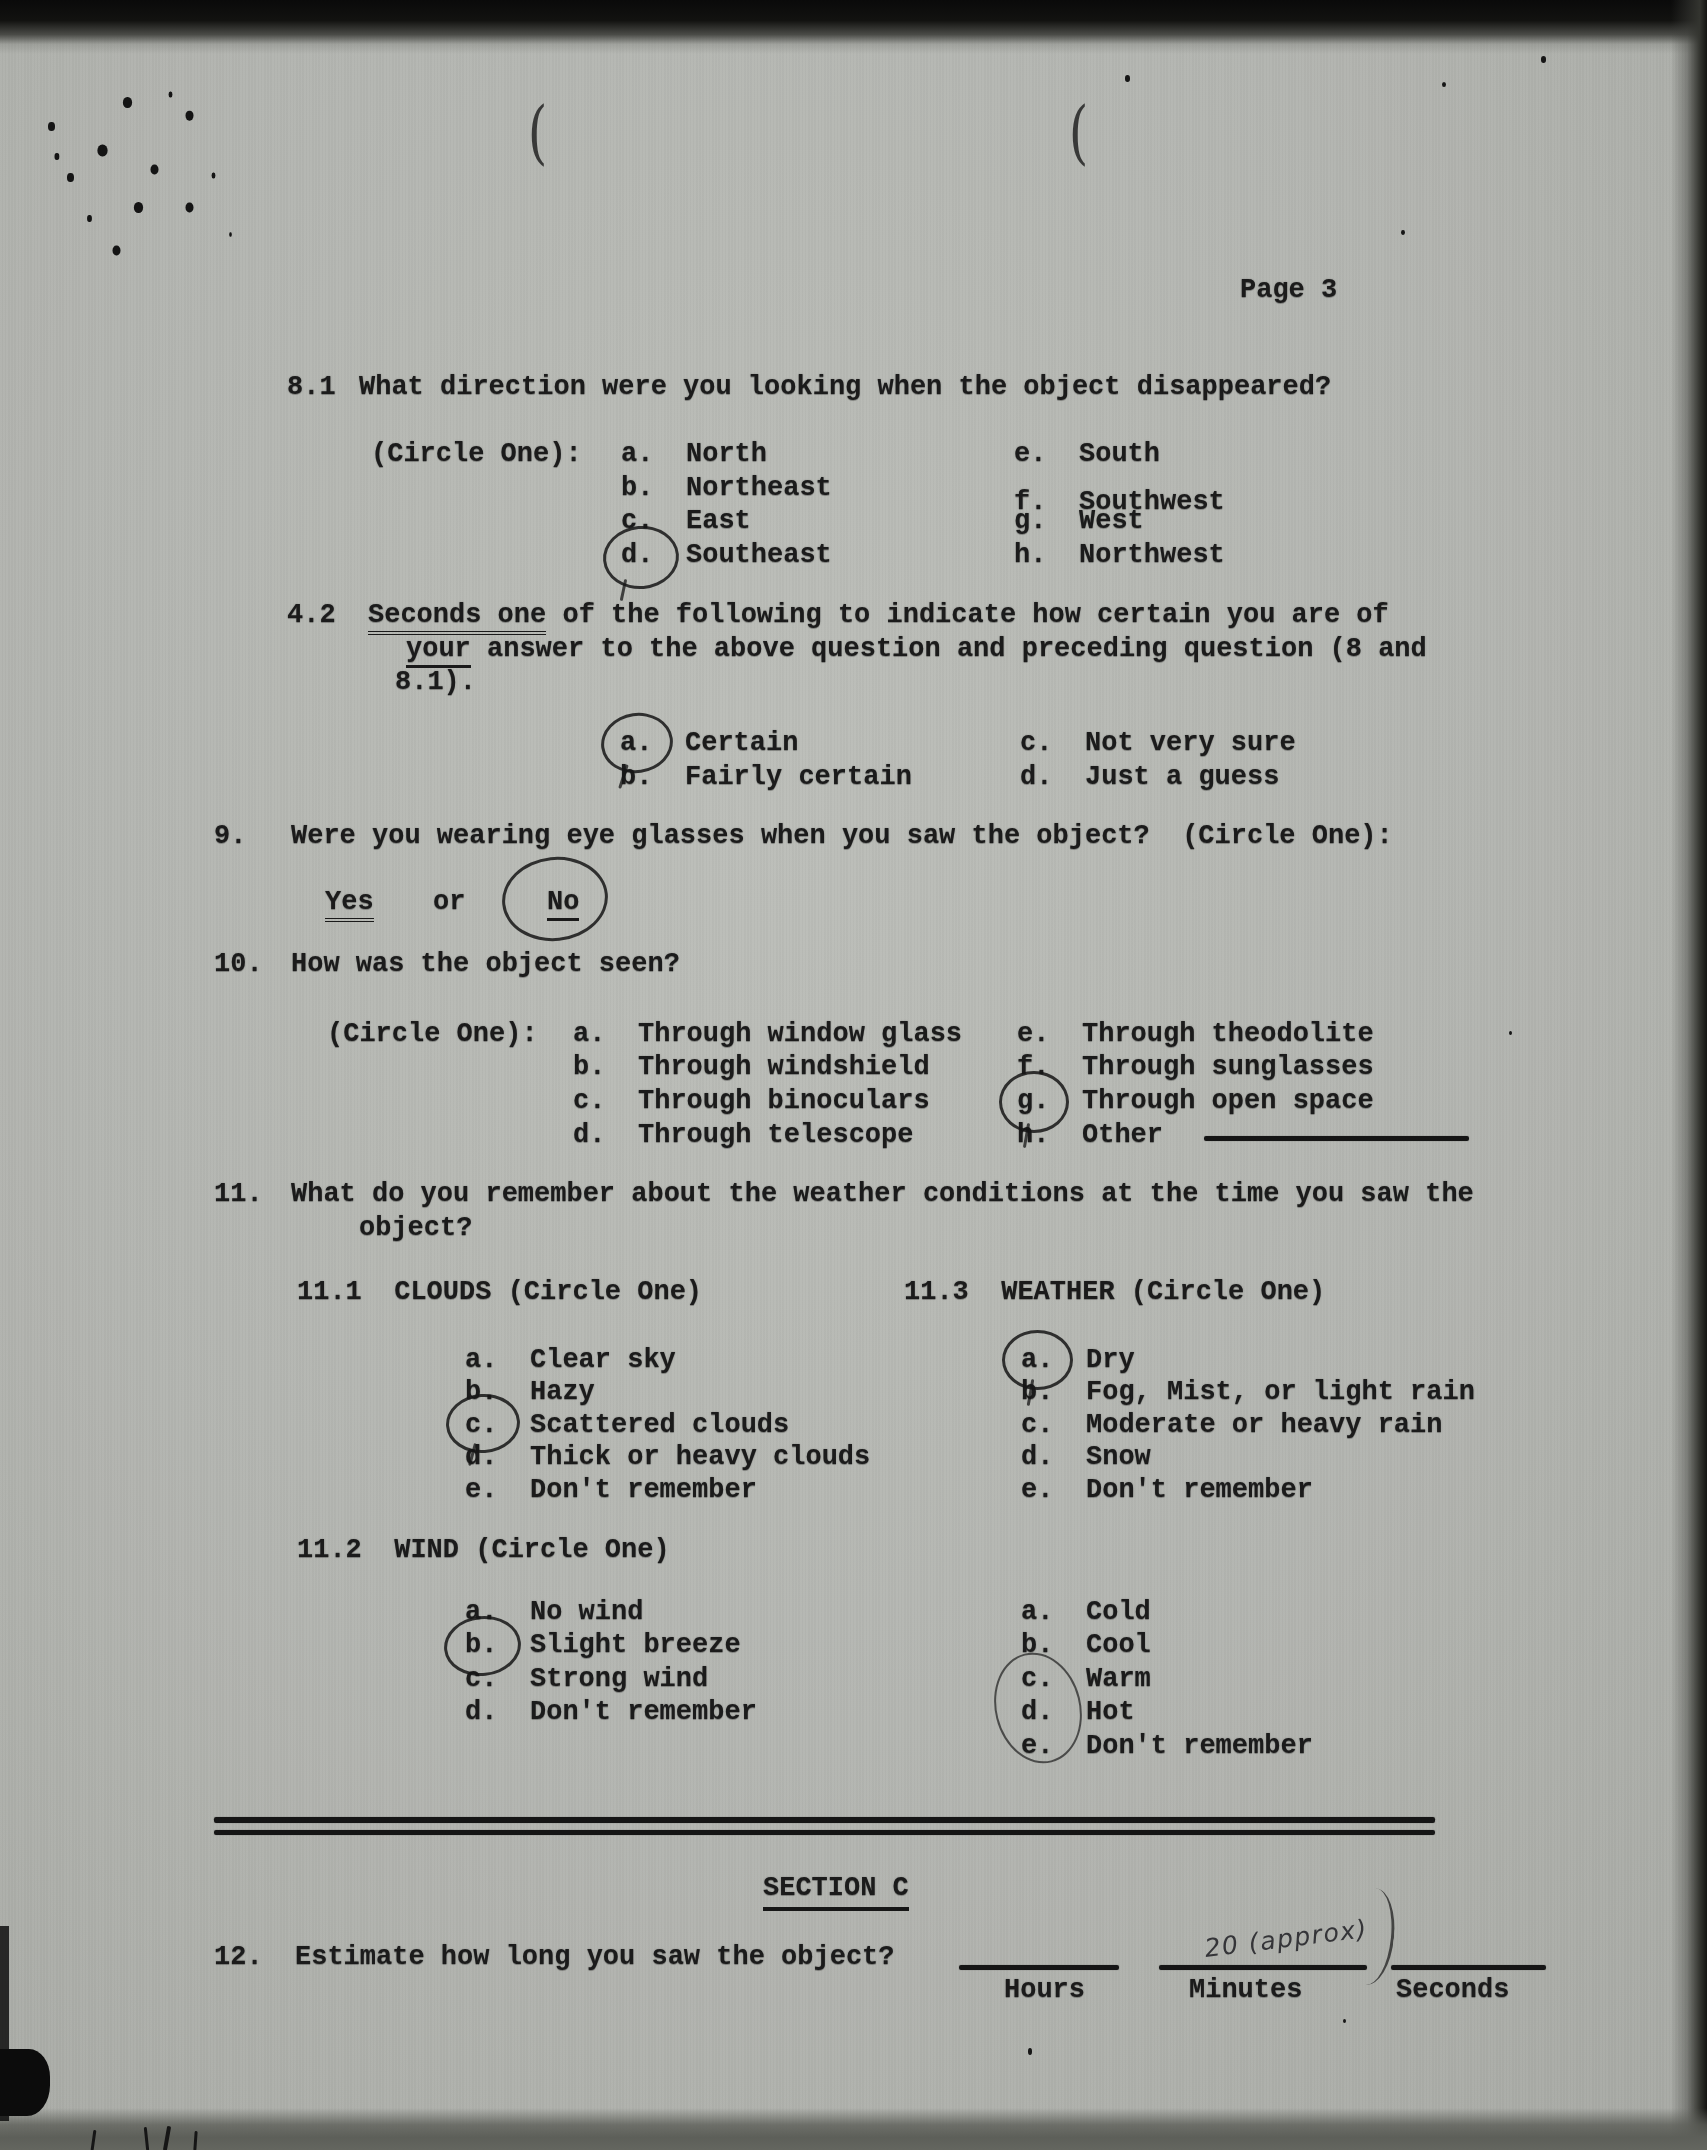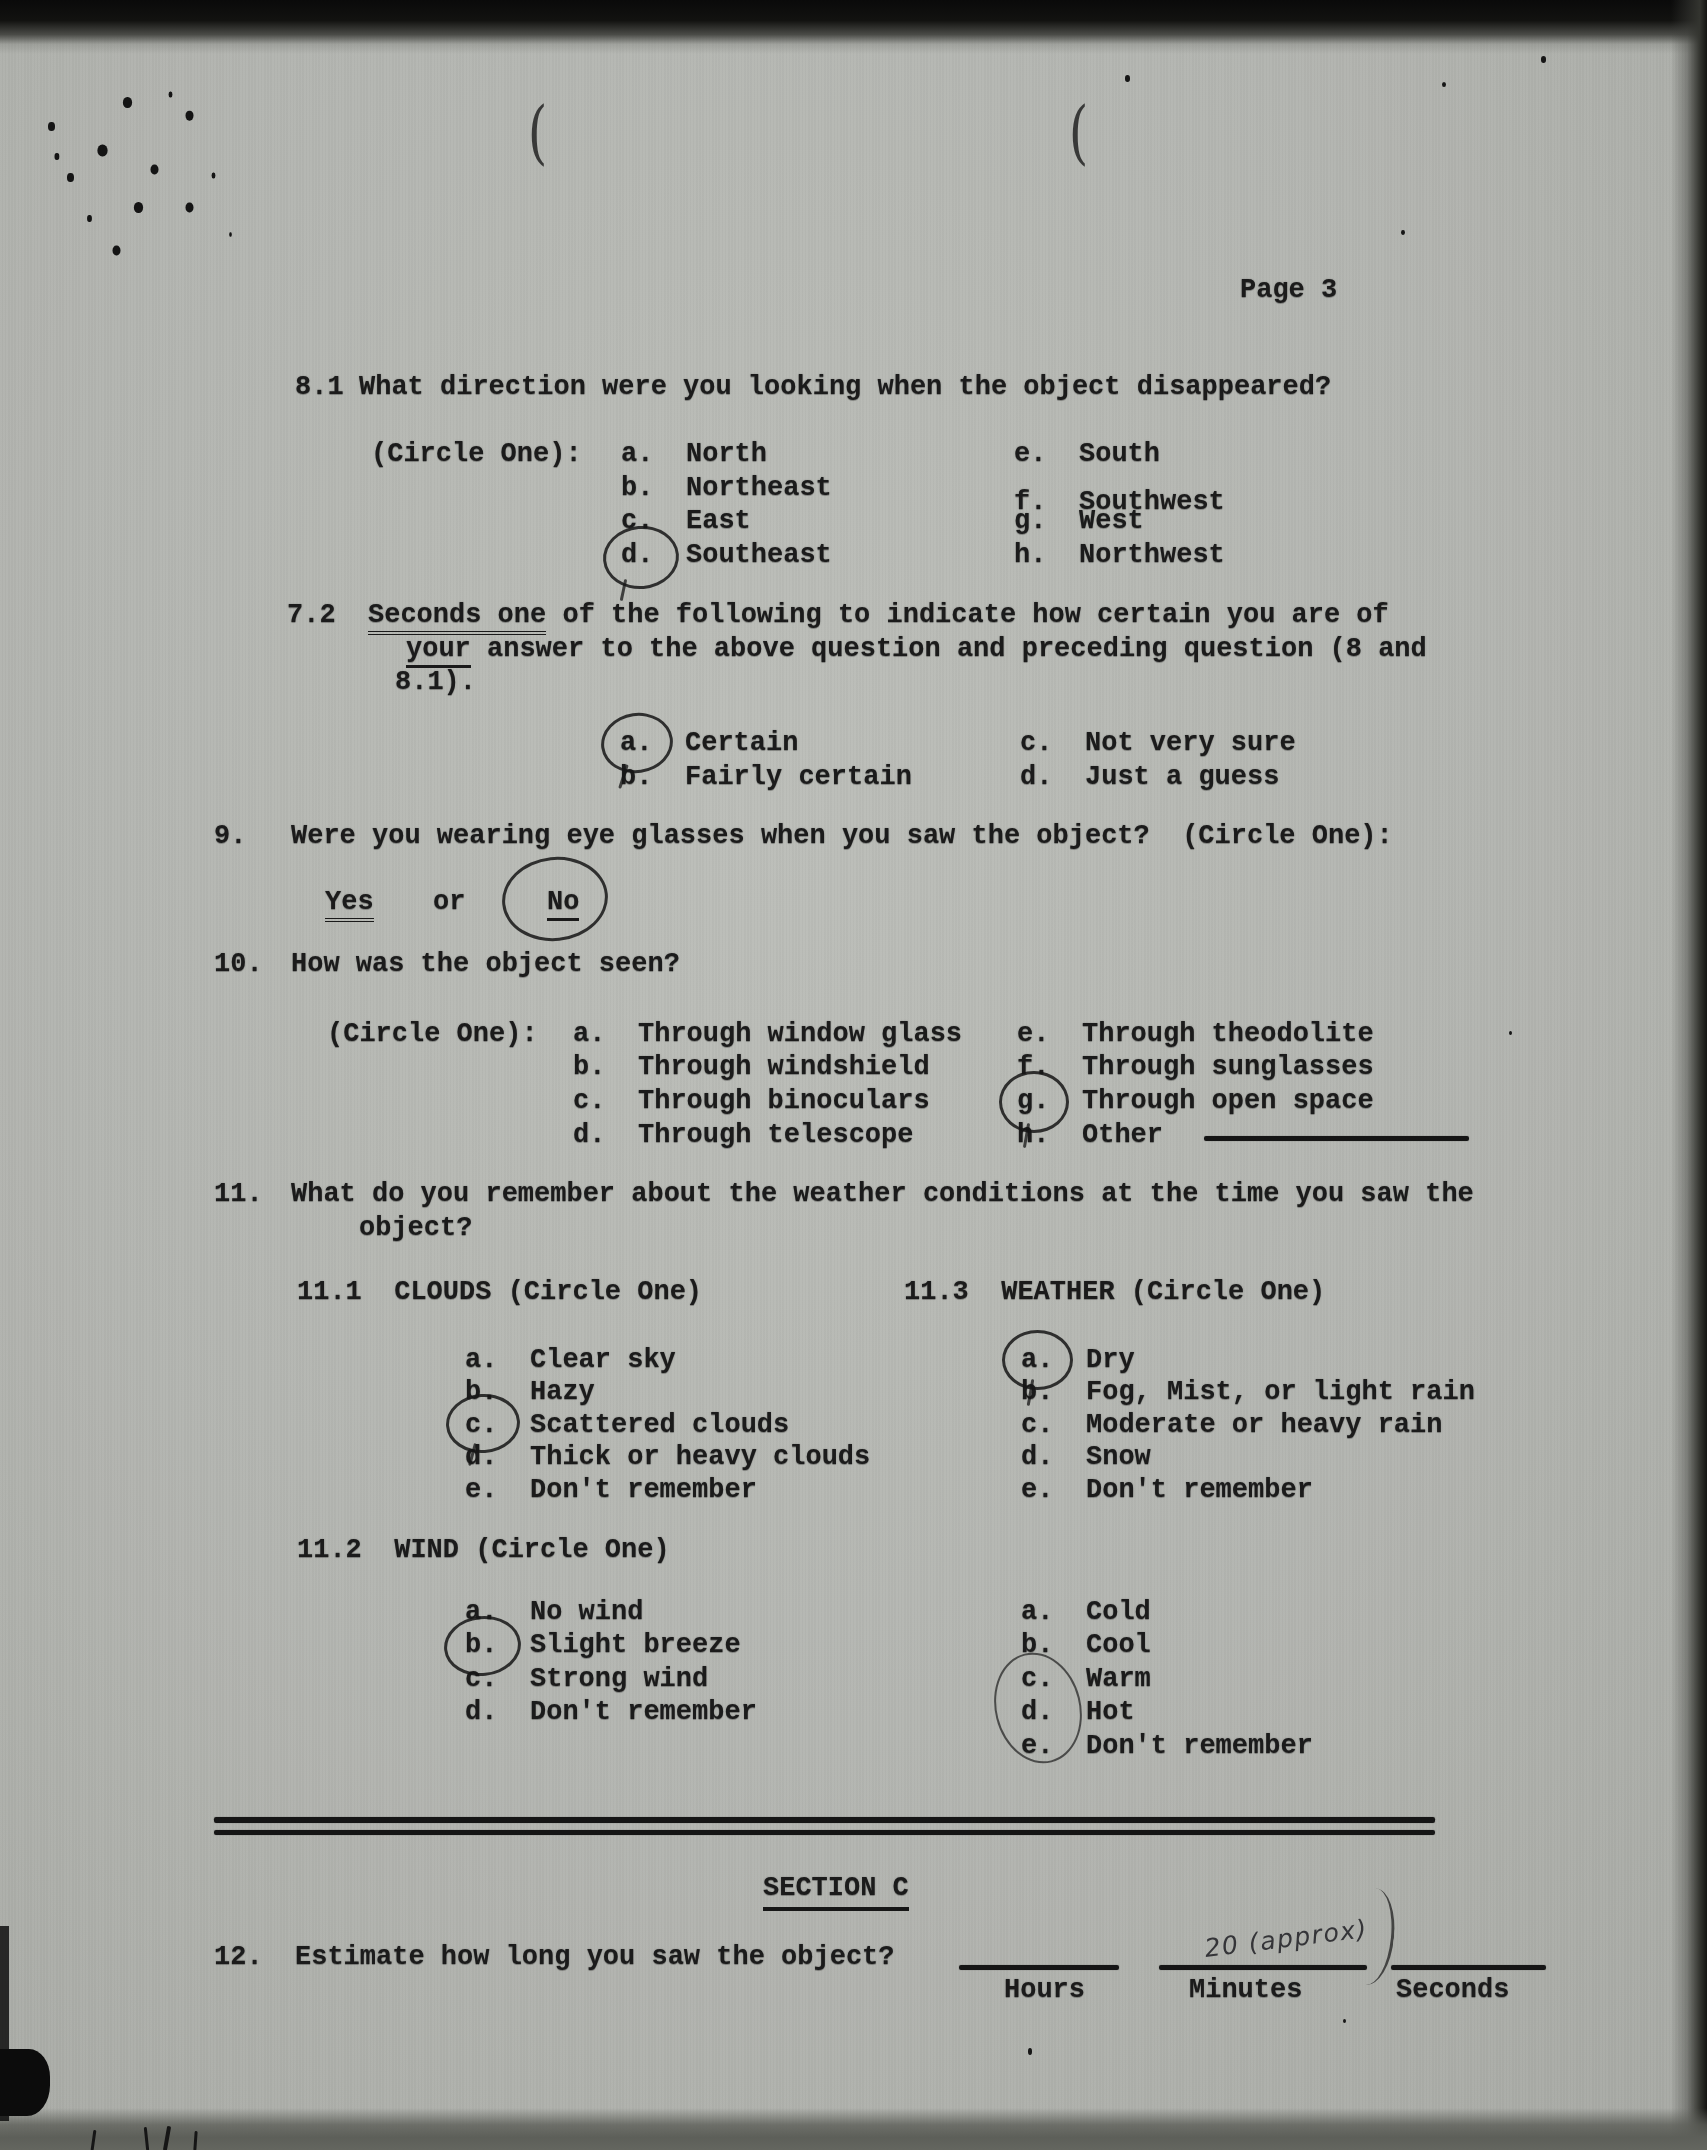--- a/index.html
+++ b/index.html
@@ -58,36 +58,36 @@
   <div class="dot" style="left:92px;top:2130px;width:3.2px;height:20.6px;border-radius:1.6px;transform:rotate(8deg);"></div>
   <div class="dot" style="left:145px;top:2127px;width:3.2px;height:24px;border-radius:1.6px;transform:rotate(-6deg);"></div>
   <div class="dot" style="left:165px;top:2126px;width:3.8px;height:25px;border-radius:1.6px;transform:rotate(10deg);"></div>
   <div class="dot" style="left:194px;top:2131px;width:3.2px;height:19.5px;border-radius:1.6px;transform:rotate(4deg);"></div>
 
   <div class="fold" style="left:524px;top:97px;">(</div>
   <div class="fold" style="left:1065px;top:97px;">(</div>
 
   <div class="t" style="left:1240px;top:275px;">Page 3</div>
 
-  <div class="t" style="left:287px;top:372px;margin-left:8px;">8.1</div>
+  <div class="t" style="left:287px;top:372px;">8.1</div>
   <div class="t" style="left:359px;top:372px;">What direction were you looking when the object disappeared?</div>
   <div class="t" style="left:371px;top:439px;">(Circle One):</div>
 
   <div class="t" style="left:621px;top:439px;"><span class="ltr">a.</span><span>North</span></div>
   <div class="t" style="left:621px;top:473px;"><span class="ltr">b.</span><span>Northeast</span></div>
   <div class="t" style="left:621px;top:506px;"><span class="ltr">c.</span><span>East</span></div>
   <div class="t" style="left:621px;top:540px;"><span class="ltr">d.</span><span>Southeast</span></div>
   <div class="t" style="left:1014px;top:439px;"><span class="ltr">e.</span><span>South</span></div>
   <div class="t" style="left:1014px;top:487px;"><span class="ltr">f.</span><span>Southwest</span></div>
   <div class="t" style="left:1014px;top:506px;"><span class="ltr">g.</span><span>West</span></div>
   <div class="t" style="left:1014px;top:540px;"><span class="ltr">h.</span><span>Northwest</span></div>
   <div class="circle" style="left:603px;top:526px;width:70px;height:57px;transform:rotate(-5deg);"></div>
   <div class="tail" style="left:622px;top:579px;height:21.6px;transform:rotate(12deg);"></div>
 
-  <div class="t" style="left:287px;top:600px;">7.2</div>
+  <div class="t" style="left:287px;top:600px;">4.2</div>
   <div class="t" style="left:368px;top:600px;"><span class="u-double">Seconds one</span><span> of the following to indicate how certain you are of</span></div>
   <div class="t" style="left:406px;top:634px;"><span class="u-solid">your</span><span> answer to the above question and preceding question (8 and</span></div>
   <div class="t" style="left:395px;top:667px;">8.1).</div>
 
   <div class="t" style="left:620px;top:728px;"><span class="ltr">a.</span><span>Certain</span></div>
   <div class="t" style="left:620px;top:762px;"><span class="ltr">b.</span><span>Fairly certain</span></div>
   <div class="t" style="left:1020px;top:728px;"><span class="ltr">c.</span><span>Not very sure</span></div>
   <div class="t" style="left:1020px;top:762px;"><span class="ltr">d.</span><span>Just a guess</span></div>
   <div class="circle" style="left:601px;top:713px;width:66px;height:54px;transform:rotate(-8deg);"></div>
   <div class="tail" style="left:622px;top:764px;height:25px;transform:rotate(18deg);"></div>

